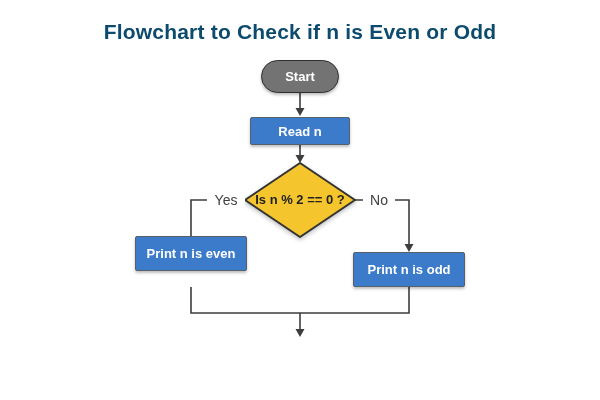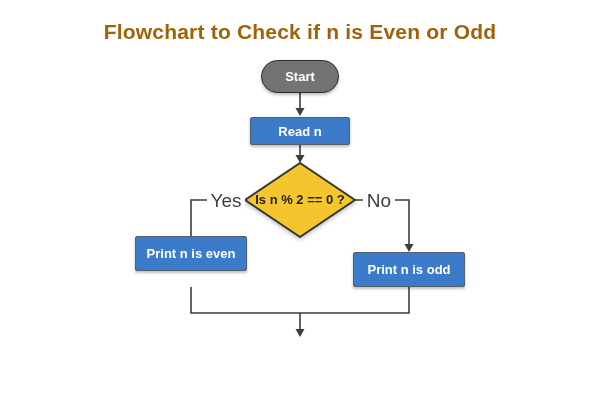--- a/index.html
+++ b/index.html
@@ -16,21 +16,21 @@
     overflow: hidden;
   }
   .title {
     position: absolute;
     left: 0;
     top: 20px;
     width: 600px;
     text-align: center;
     font-size: 21px;
     font-weight: 700;
-    color: #a16207;
+    color: #0c4a6e;
     letter-spacing: 0.2px;
   }
   .edges-svg {
     position: absolute;
     left: 0;
     top: 0;
     width: 600px;
     height: 400px;
   }
   .node {
@@ -70,21 +70,21 @@
     font-weight: 700;
     color: #222222;
   }
   .branch-label {
     position: absolute;
     top: 193px;
     height: 15px;
     line-height: 15px;
     text-align: center;
     background: #ffffff;
-    font-size: 19px;
+    font-size: 14px;
     color: #3f3f3f;
     padding: 0 2px;
   }
   #label-yes { left: 207px; width: 34px; }
   #label-no  { left: 363px; width: 28px; }
 </style>
 </head>
 <body>
 
 <div class="canvas">

